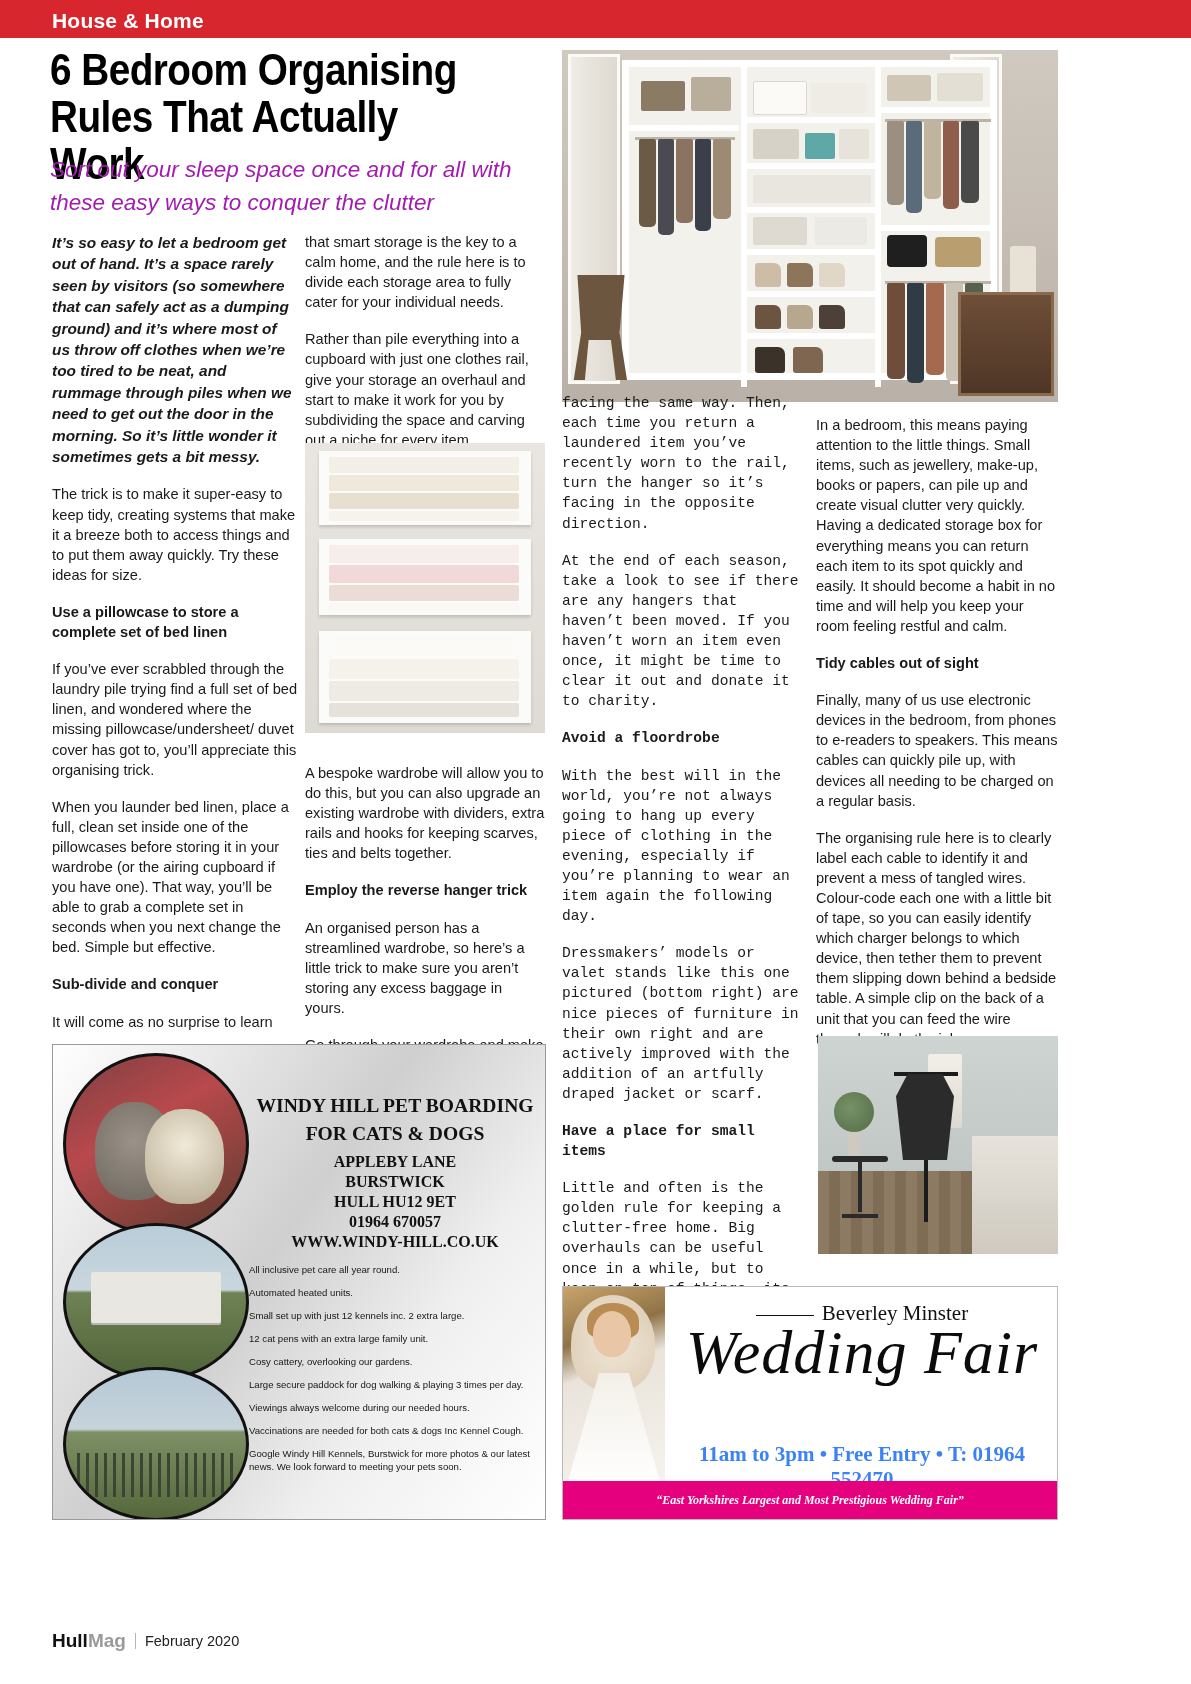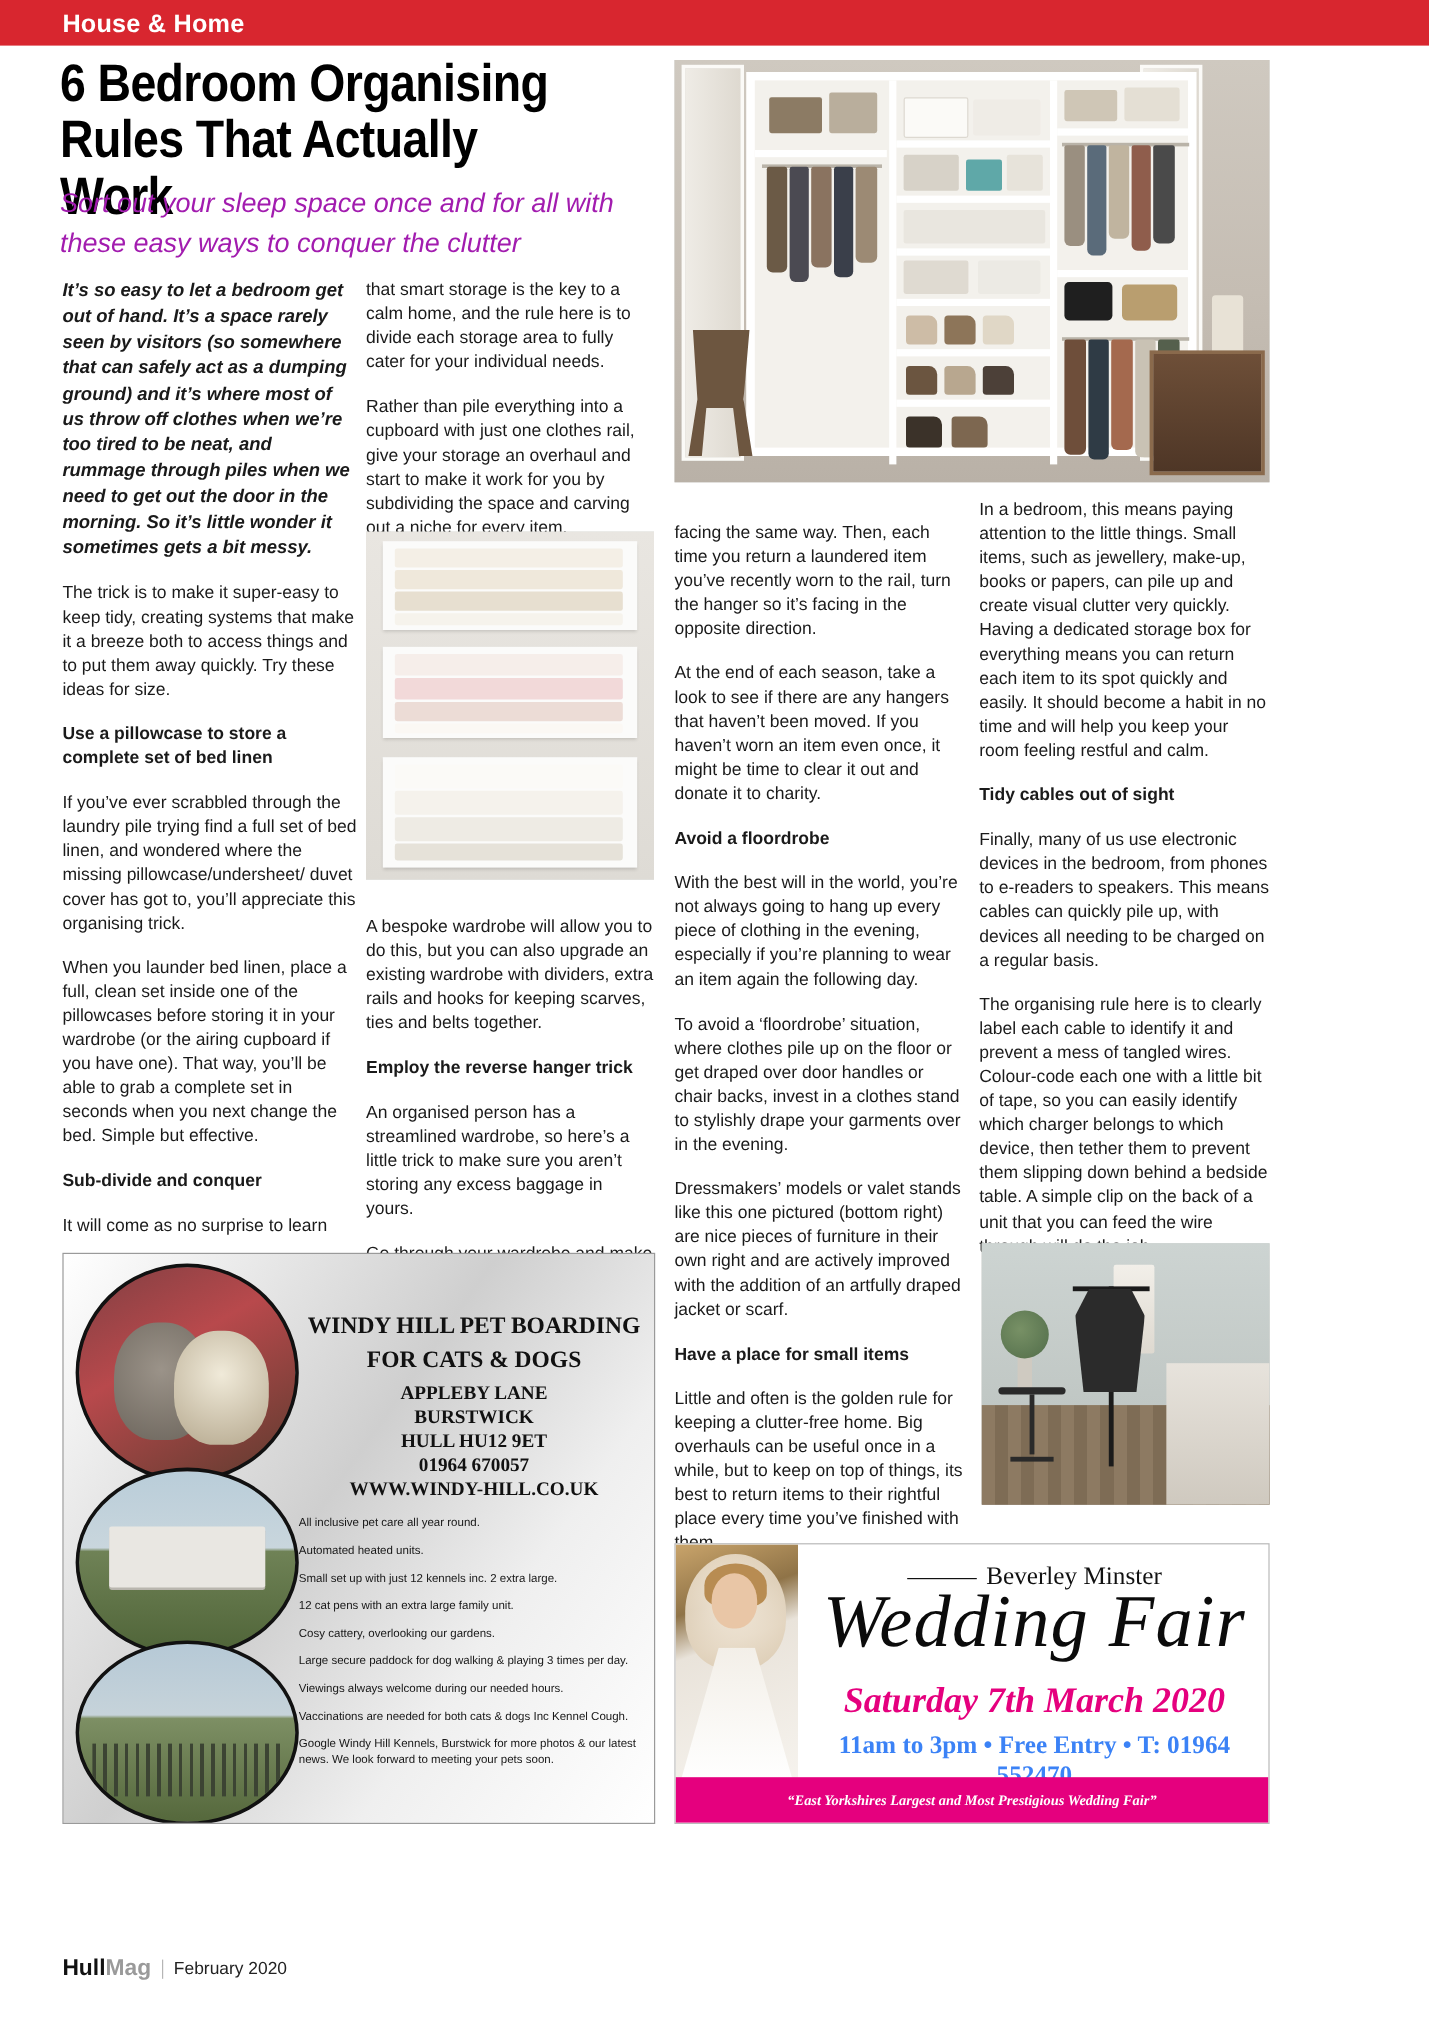--- a/index.html
+++ b/index.html
@@ -45,21 +45,21 @@
   
   .col{position:absolute;font-size:14.6px;line-height:20.1px;color:#1a1a1a;}
   .col p{margin:0 0 17px 0;text-align:left;}
   .col p:last-child{margin-bottom:0;}
   .lead{font-weight:bold;font-style:italic;font-size:15.4px;line-height:21.4px;}
   .sub{font-weight:bold;margin:0;}
   .sub + p{margin-top:0;}
 
   #col1{left:52px;top:232px;width:246px;}
   #col2{left:305px;top:232px;width:240px;}
-  #col3{left:562px;top:434px;width:242px;}
+  #col3{left:562px;top:393px;width:242px;font-family:Liberation Mono, monospace;}
   #col4{left:816px;top:415px;width:242px;}
 
   
   .photo{position:absolute;overflow:hidden;background:#cfcfcb;}
 
   
   #photo-wardrobe{left:562px;top:50px;width:496px;height:352px;}
   .wr-wall{position:absolute;inset:0;background:linear-gradient(180deg,#cfc9c0 0%,#c5bdb3 55%,#b9b1a7 100%);}
   .wr-unit{position:absolute;left:60px;top:10px;width:375px;height:320px;background:#f3f1ec;border:7px solid #ffffff;box-sizing:border-box;}
   .wr-shelf{position:absolute;background:#ffffff;}
@@ -271,21 +271,20 @@
       <div class="ln-stack" style="position:absolute;left:10px;top:50px;width:190px;height:20px;background:#eeebe4;"></div>
       <div class="ln-stack" style="position:absolute;left:10px;top:72px;width:190px;height:14px;background:#e6e2d9;"></div>
     </div>
   </div>
 
   <div class="col" id="col3">
     <p>facing the same way. Then, each time you return a laundered item you’ve recently worn to the rail, turn the hanger so it’s facing in the opposite direction.</p>
     <p>At the end of each season, take a look to see if there are any hangers that haven’t been moved. If you haven’t worn an item even once, it might be time to clear it out and donate it to charity.</p>
     <p class="sub">Avoid a floordrobe</p>
     <p>With the best will in the world, you’re not always going to hang up every piece of clothing in the evening, especially if you’re planning to wear an item again the following day.</p>
-    <p>To avoid a ‘floordrobe’ situation, where clothes pile up on the floor or get draped over door handles or chair backs, invest in a clothes stand to stylishly drape your garments over in the evening.</p>
     <p>Dressmakers’ models or valet stands like this one pictured (bottom right) are nice pieces of furniture in their own right and are actively improved with the addition of an artfully draped jacket or scarf.</p>
     <p class="sub">Have a place for small items</p>
     <p>Little and often is the golden rule for keeping a clutter-free home. Big overhauls can be useful once in a while, but to keep on top of things, its best to return items to their rightful place every time you’ve finished with them.</p>
   </div>
 
   <div class="col" id="col4">
     <p>In a bedroom, this means paying attention to the little things. Small items, such as jewellery, make-up, books or papers, can pile up and create visual clutter very quickly. Having a dedicated storage box for everything means you can return each item to its spot quickly and easily. It should become a habit in no time and will help you keep your room feeling restful and calm.</p>
     <p class="sub">Tidy cables out of sight</p>
     <p>Finally, many of us use electronic devices in the bedroom, from phones to e-readers to speakers. This means cables can quickly pile up, with devices all needing to be charged on a regular basis.</p>
     <p>The organising rule here is to clearly label each cable to identify it and prevent a mess of tangled wires. Colour-code each one with a little bit of tape, so you can easily identify which charger belongs to which device, then tether them to prevent them slipping down behind a bedside table. A simple clip on the back of a unit that you can feed the wire through will do the job.</p>
@@ -350,21 +349,20 @@
     <div class="wed-photo">
       <div class="bride-veil"></div>
       <div class="bride-hair"></div>
       <div class="bride-face"></div>
       <div class="bride-dress"></div>
     </div>
     <div class="wed-minster">
       <span class="rule"></span><span>Beverley Minster</span>
     </div>
     <div class="wed-title">Wedding Fair</div>
-    <div class="wed-date">Saturday 7th March 2020</div>
     <div class="wed-details">11am to 3pm • Free Entry • T: 01964 552470</div>
     <div class="wed-strap">“East Yorkshires Largest and Most Prestigious Wedding Fair”</div>
   </div>
 
   <div class="footer">
     <div class="foot-logo"><span>Hull</span><span class="mag">Mag</span></div>
     <div class="foot-div"></div>
     <div class="foot-date">February 2020</div>
   </div>
 

